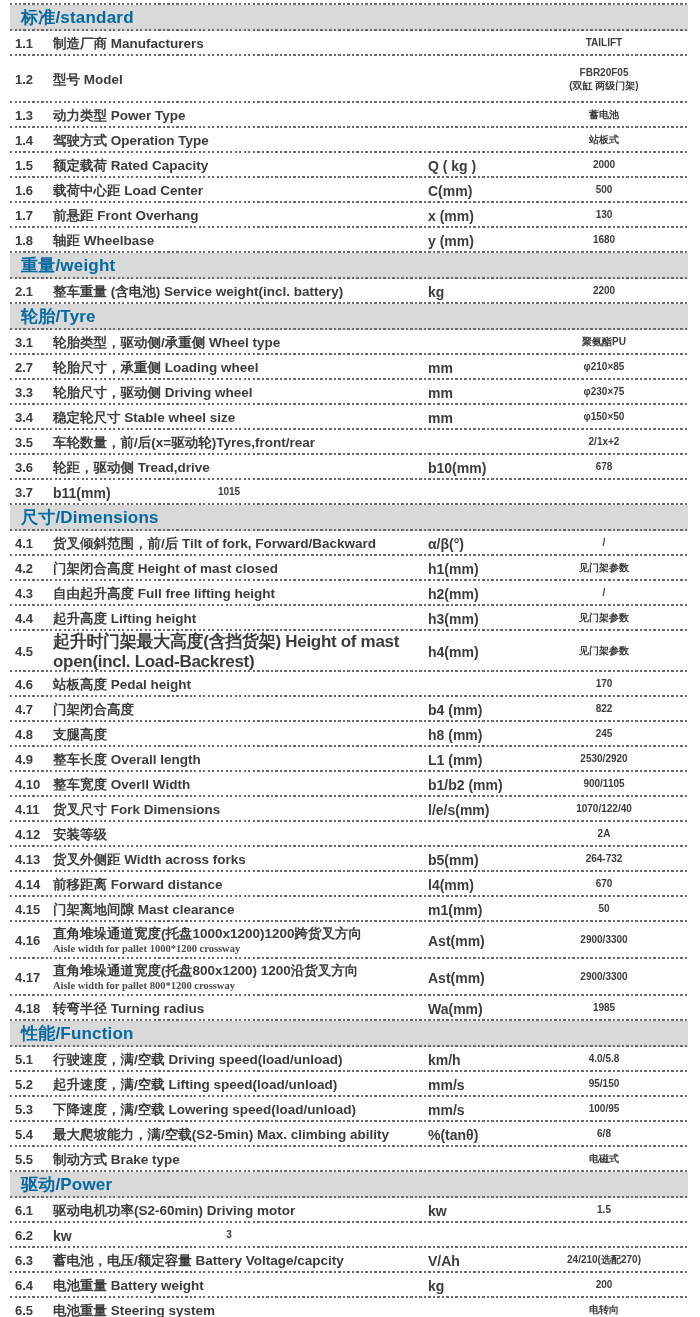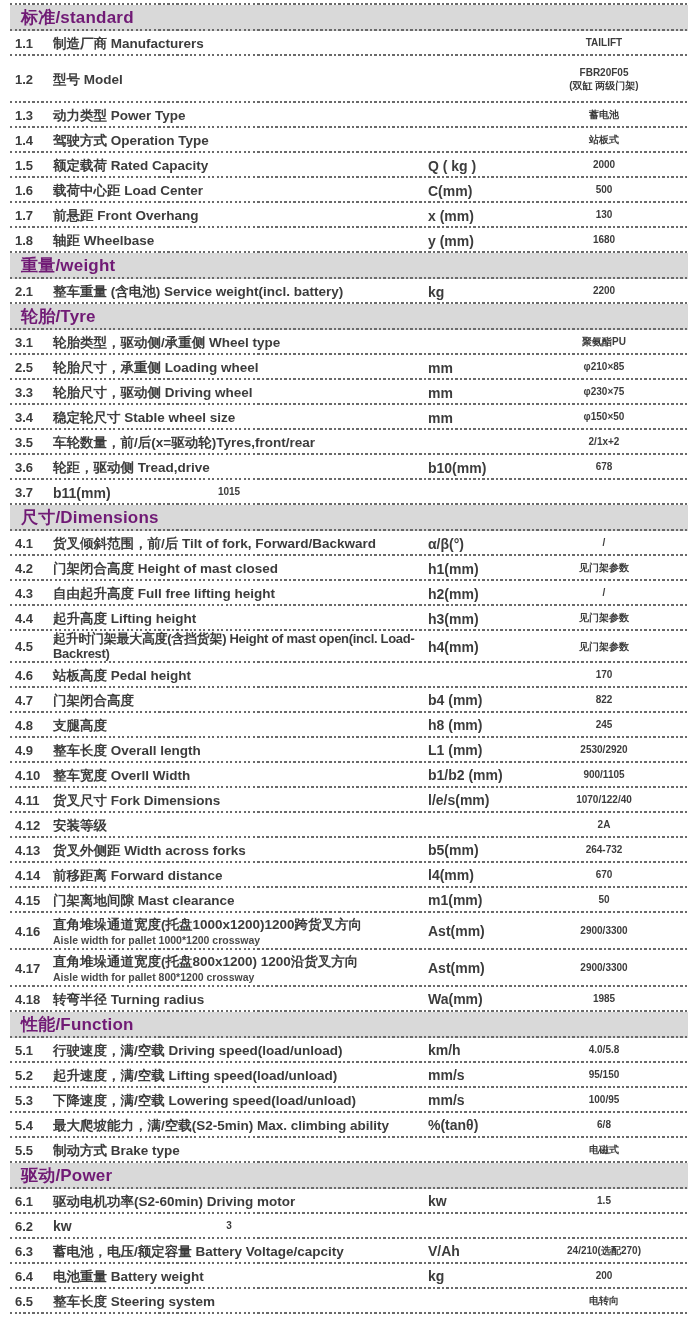--- a/index.html
+++ b/index.html
@@ -24,21 +24,21 @@
     height: 2px;
     background: repeating-linear-gradient(90deg, #6a6a6a 0 2px, transparent 2px 4.5px);
   }
   .section-header {
     position: relative;
     height: 26px;
     line-height: 26px;
     background: #d9d9d9;
     font-size: 17px;
     font-weight: bold;
-    color: #701a75;
+    color: #0369a1;
     padding-left: 11px;
     letter-spacing: 0.2px;
   }
   .section-header::after,
   .spec-row::after {
     content: "";
     position: absolute;
     left: 0; right: 0; bottom: 0;
     height: 2px;
     background: repeating-linear-gradient(90deg, #6a6a6a 0 2px, transparent 2px 4.5px);
@@ -64,23 +64,24 @@
     font-size: 13.5px;
     font-weight: bold;
     line-height: 1.15;
     padding-right: 4px;
   }
   .col-label .sublabel {
     font-size: 10.5px;
     font-weight: bold;
     color: #4a4a4a;
     margin-top: 1px;
+    font-family: Liberation Serif, serif;
   }
   .label-main.compact {
-    font-size: 13px;
+    font-size: 17px;
     letter-spacing: -0.3px;
   }
   .col-unit {
     width: 92px;
     flex-shrink: 0;
     font-size: 14px;
     font-weight: bold;
     text-align: left;
   }
   .col-value {
@@ -196,21 +197,21 @@
       <span class="col-no">3.1</span>
       <div class="col-label">
         <div class="label-main">轮胎类型，驱动侧/承重侧  Wheel type</div>
       </div>
       <div class="col-unit"></div>
       <div class="col-value">
         <div class="value-line">聚氨酯PU</div>
       </div>
     </div>
     <div class="spec-row">
-      <span class="col-no">2.5</span>
+      <span class="col-no">2.7</span>
       <div class="col-label">
         <div class="label-main">轮胎尺寸，承重侧 Loading wheel</div>
       </div>
       <div class="col-unit">mm</div>
       <div class="col-value">
         <div class="value-line">φ210×85</div>
       </div>
     </div>
     <div class="spec-row">
       <span class="col-no">3.3</span>
@@ -527,20 +528,20 @@
         <div class="label-main">电池重量 Battery weight</div>
       </div>
       <div class="col-unit">kg</div>
       <div class="col-value">
         <div class="value-line">200</div>
       </div>
     </div>
     <div class="spec-row">
       <span class="col-no">6.5</span>
       <div class="col-label">
-        <div class="label-main">整车长度 Steering system</div>
+        <div class="label-main">电池重量 Steering system</div>
       </div>
       <div class="col-unit"></div>
       <div class="col-value">
         <div class="value-line">电转向</div>
       </div>
     </div>
   </div>
 
 </body></html>

